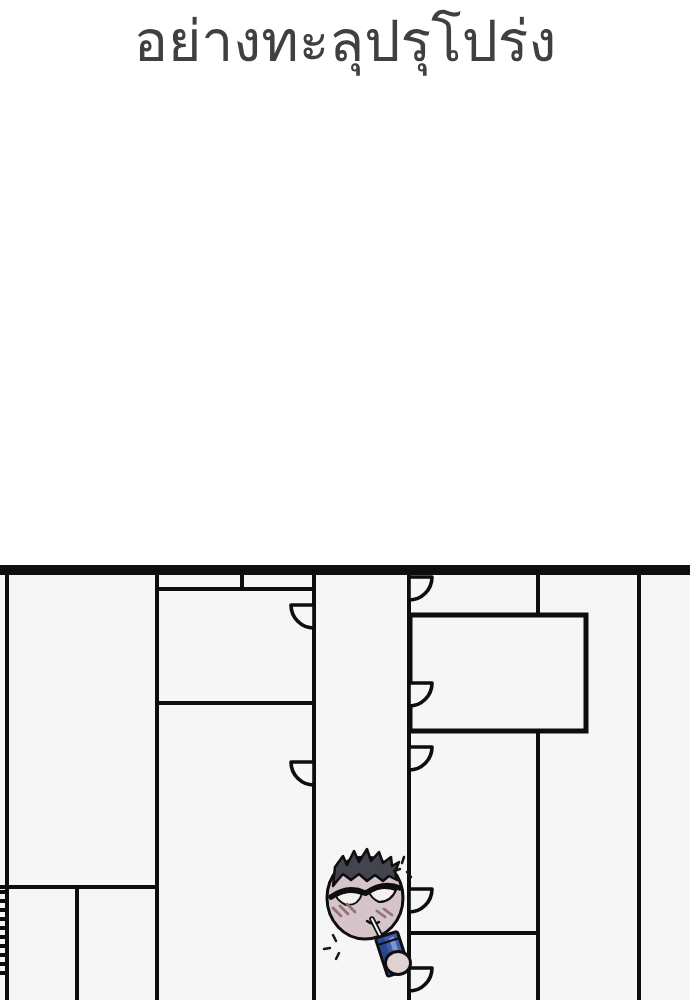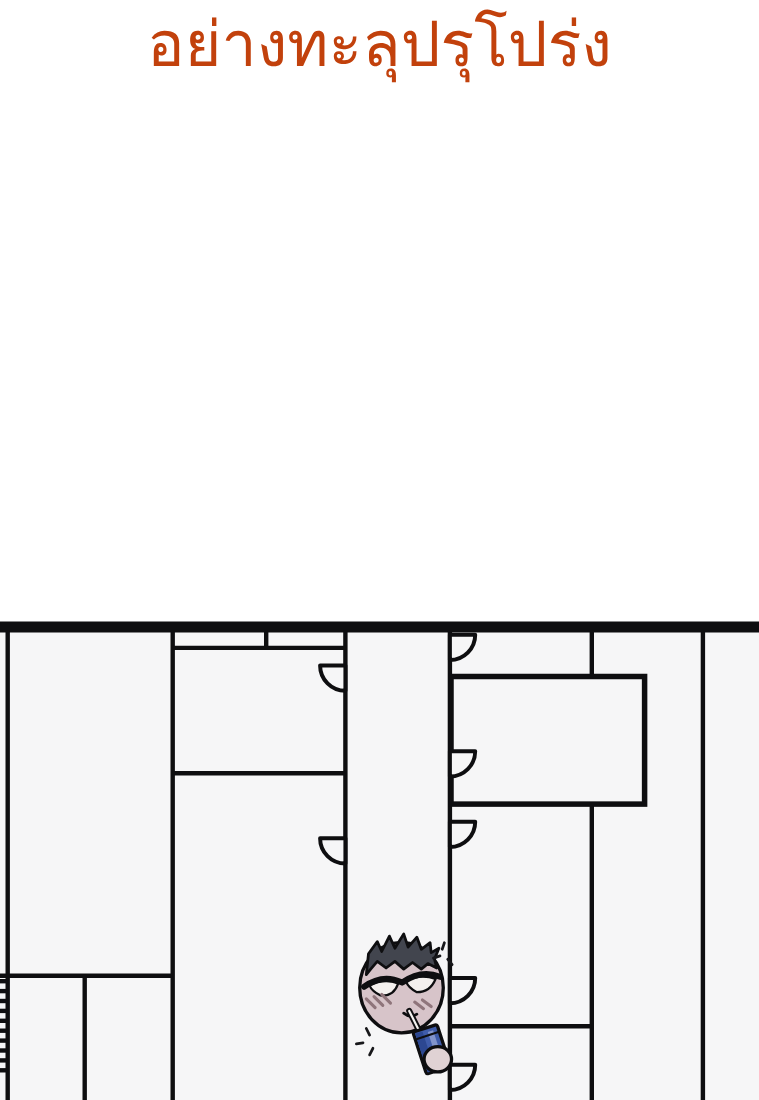--- a/index.html
+++ b/index.html
@@ -19,21 +19,21 @@
     position: absolute;
     top: 0;
     left: 0;
     width: 690px;
     margin: 0;
     padding-top: 6px;
     text-align: center;
     font-size: 57px;
     line-height: 1.25;
     font-weight: normal;
-    color: #c2410c;
+    color: #404040;
     font-family: "DejaVu Sans", sans-serif;
     letter-spacing: 0px;
   }
   .scene {
     position: absolute;
     top: 560px;
     left: 0;
     width: 690px;
     height: 440px;
     display: block;

